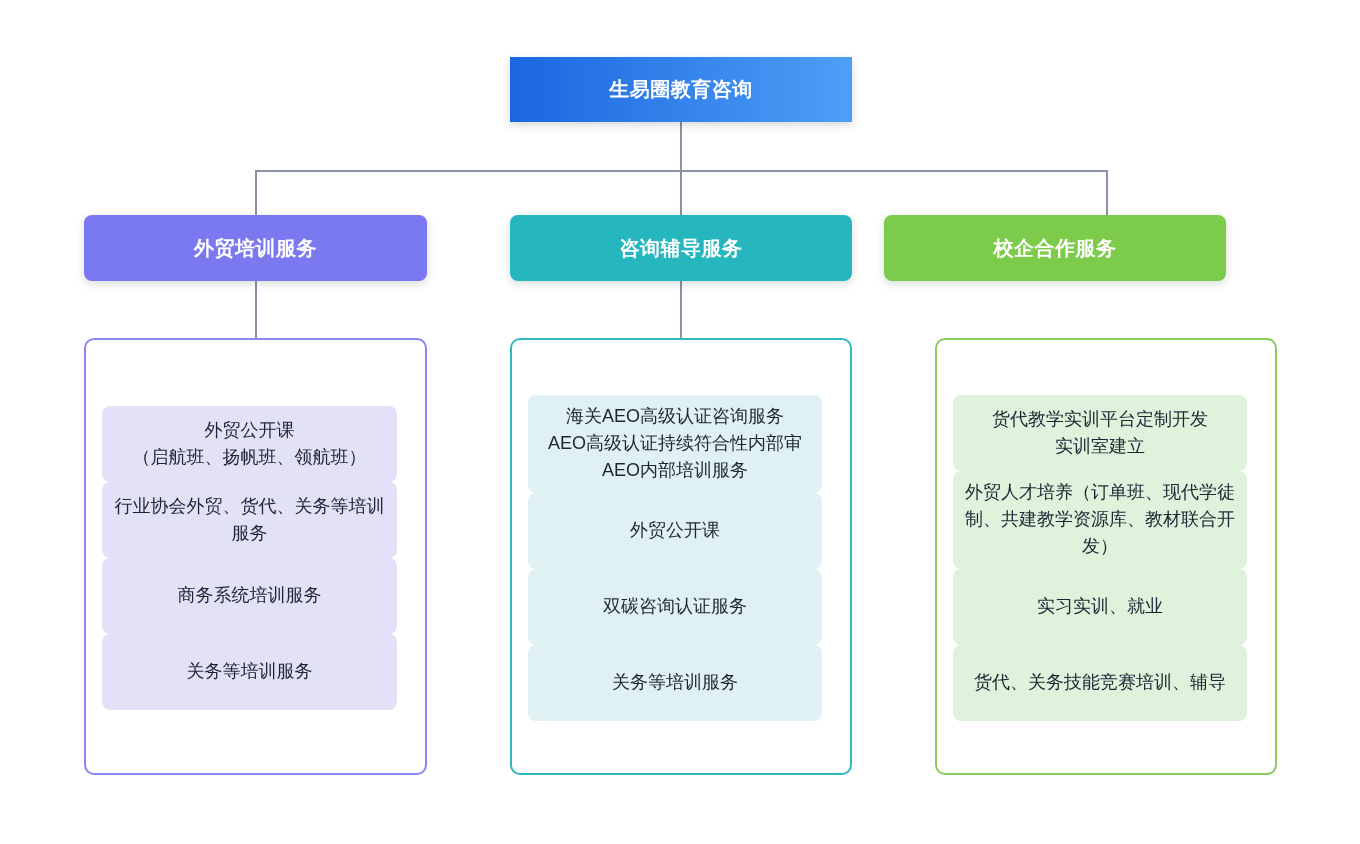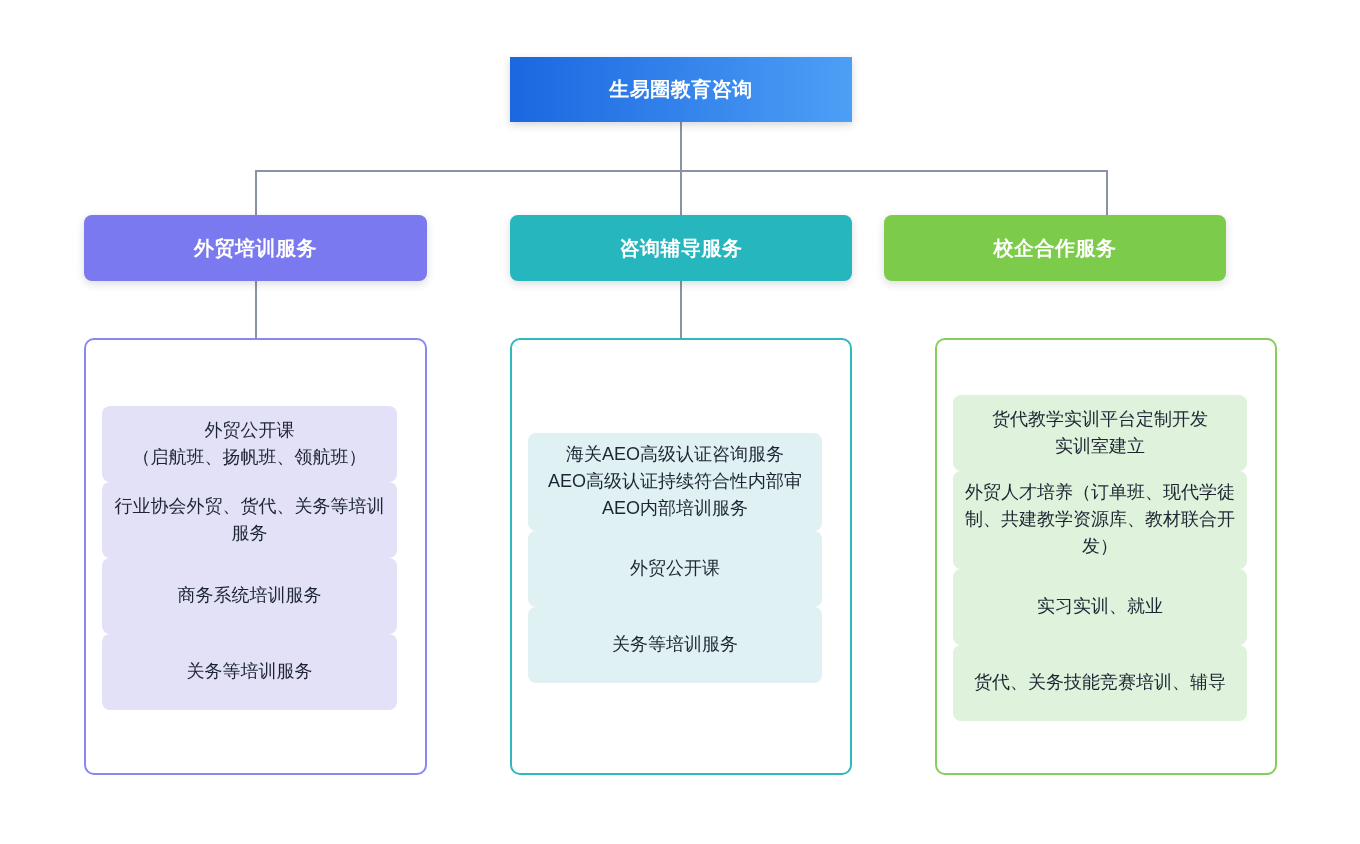--- a/index.html
+++ b/index.html
@@ -97,20 +97,21 @@
     <div class="item">行业协会外贸、货代、关务等培训服务</div>
     <div class="item">商务系统培训服务</div>
     <div class="item">关务等培训服务</div>
   </div>
 
   <div class="branch-box c2">
     <div class="item tall">海关AEO高级认证咨询服务
 AEO高级认证持续符合性内部审
 AEO内部培训服务</div>
     <div class="item">外贸公开课</div>
+    <div class="item">双碳咨询认证服务</div>
     <div class="item">关务等培训服务</div>
   </div>
 
   <div class="branch-box c3">
     <div class="item">货代教学实训平台定制开发
 实训室建立</div>
     <div class="item tall">外贸人才培养（订单班、现代学徒制、共建教学资源库、教材联合开发）</div>
     <div class="item">实习实训、就业</div>
     <div class="item">货代、关务技能竞赛培训、辅导</div>
   </div>

